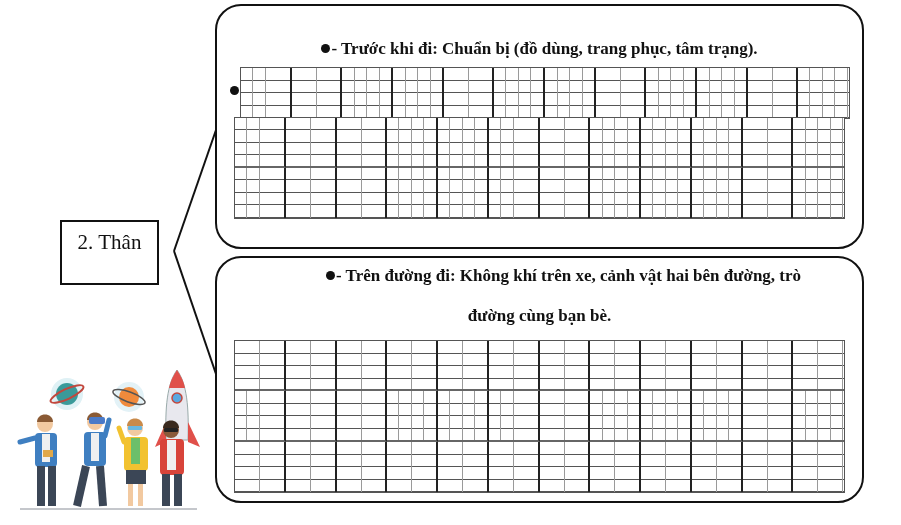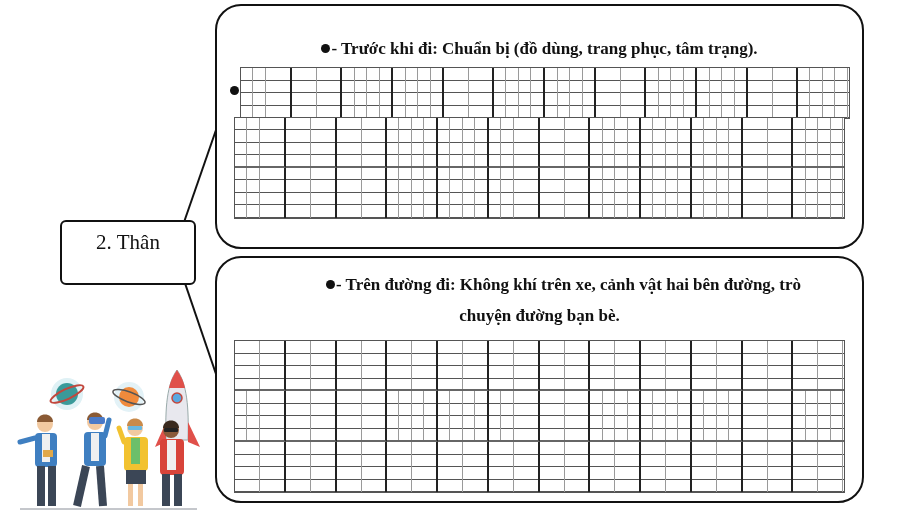--- a/index.html
+++ b/index.html
@@ -11,21 +11,21 @@
     .bullet { display: inline-block; width: 9px; height: 9px; border-radius: 50%; background: #111; vertical-align: middle; margin-right: 1px; position: relative; top: -2px; }
     .grid { position: absolute; display: grid; box-sizing: border-box; border: 1.5px solid #555; background: #fff; }
     .cell { position: relative; box-sizing: border-box; border-right: 2px solid #222; border-bottom: 2.5px solid #666;
       background-image:
         repeating-linear-gradient(to right, transparent 0, transparent 11.5px, #9a9a9a 11.5px, #9a9a9a 12.5px),
         repeating-linear-gradient(to bottom, transparent 0, transparent 11.5px, #555 11.5px, #555 12.5px);
     }
     .cell.last-col { border-right: none; }
     .cell.last-row { border-bottom: none; }
     .left-dot { position: absolute; width: 9px; height: 9px; border-radius: 50%; background: #111; }
-    .label-box { position: absolute; left: 60px; top: 220px; width: 136px; height: 65px; border: 2px solid #111; border-radius: 6px; box-sizing: border-box; text-align: center; font-size: 21px; line-height: 24px; padding-top: 8px; background: #fff; }
+    .label-box { position: absolute; left: 60px; top: 220px; width: 99px; height: 65px; border: 2px solid #111; border-radius: 0; box-sizing: border-box; text-align: center; font-size: 21px; line-height: 24px; padding-top: 8px; background: #fff; }
     svg.connector { position: absolute; left: 0; top: 0; pointer-events: none; }
     .illustration { position: absolute; left: 5px; top: 362px; width: 205px; height: 155px; }
   </style>
 </head>
 <body>
 
 <svg class="connector" width="901" height="525">
   <line x1="174" y1="251" x2="216" y2="130" stroke="#111" stroke-width="2"></line>
   <line x1="174" y1="251" x2="216" y2="374" stroke="#111" stroke-width="2"></line>
 </svg>
@@ -75,24 +75,24 @@
     <div class="cell last-row"></div>
     <div class="cell last-row"></div>
     <div class="cell last-row"></div>
     <div class="cell last-row"></div>
     <div class="cell last-row"></div>
     <div class="cell last-row"></div>
     <div class="cell last-col last-row"></div>
   </div>
 
 <div class="panel panel-bottom">
-  <div class="panel-text" style="top:11px;padding-left:48px;">
+  <div class="panel-text" style="top:2px;padding-left:48px;">
     <span class="bullet"></span><span>- Trên đường đi: Không khí trên xe, cảnh vật hai bên đường, trò</span>
   </div>
-  <div class="panel-text" style="top:42px;">chuyện đường bạn bè.</div>
+  <div class="panel-text" style="top:42px;">đường cùng bạn bè.</div>
 </div>
 <div class="grid" id="gridC" style="left:234px; top:340px; width:611px; height:153px; grid-template-columns: repeat(12, 1fr); grid-template-rows: repeat(3, 1fr);">
     <div class="cell"></div>
     <div class="cell"></div>
     <div class="cell"></div>
     <div class="cell"></div>
     <div class="cell"></div>
     <div class="cell"></div>
     <div class="cell"></div>
     <div class="cell"></div>

